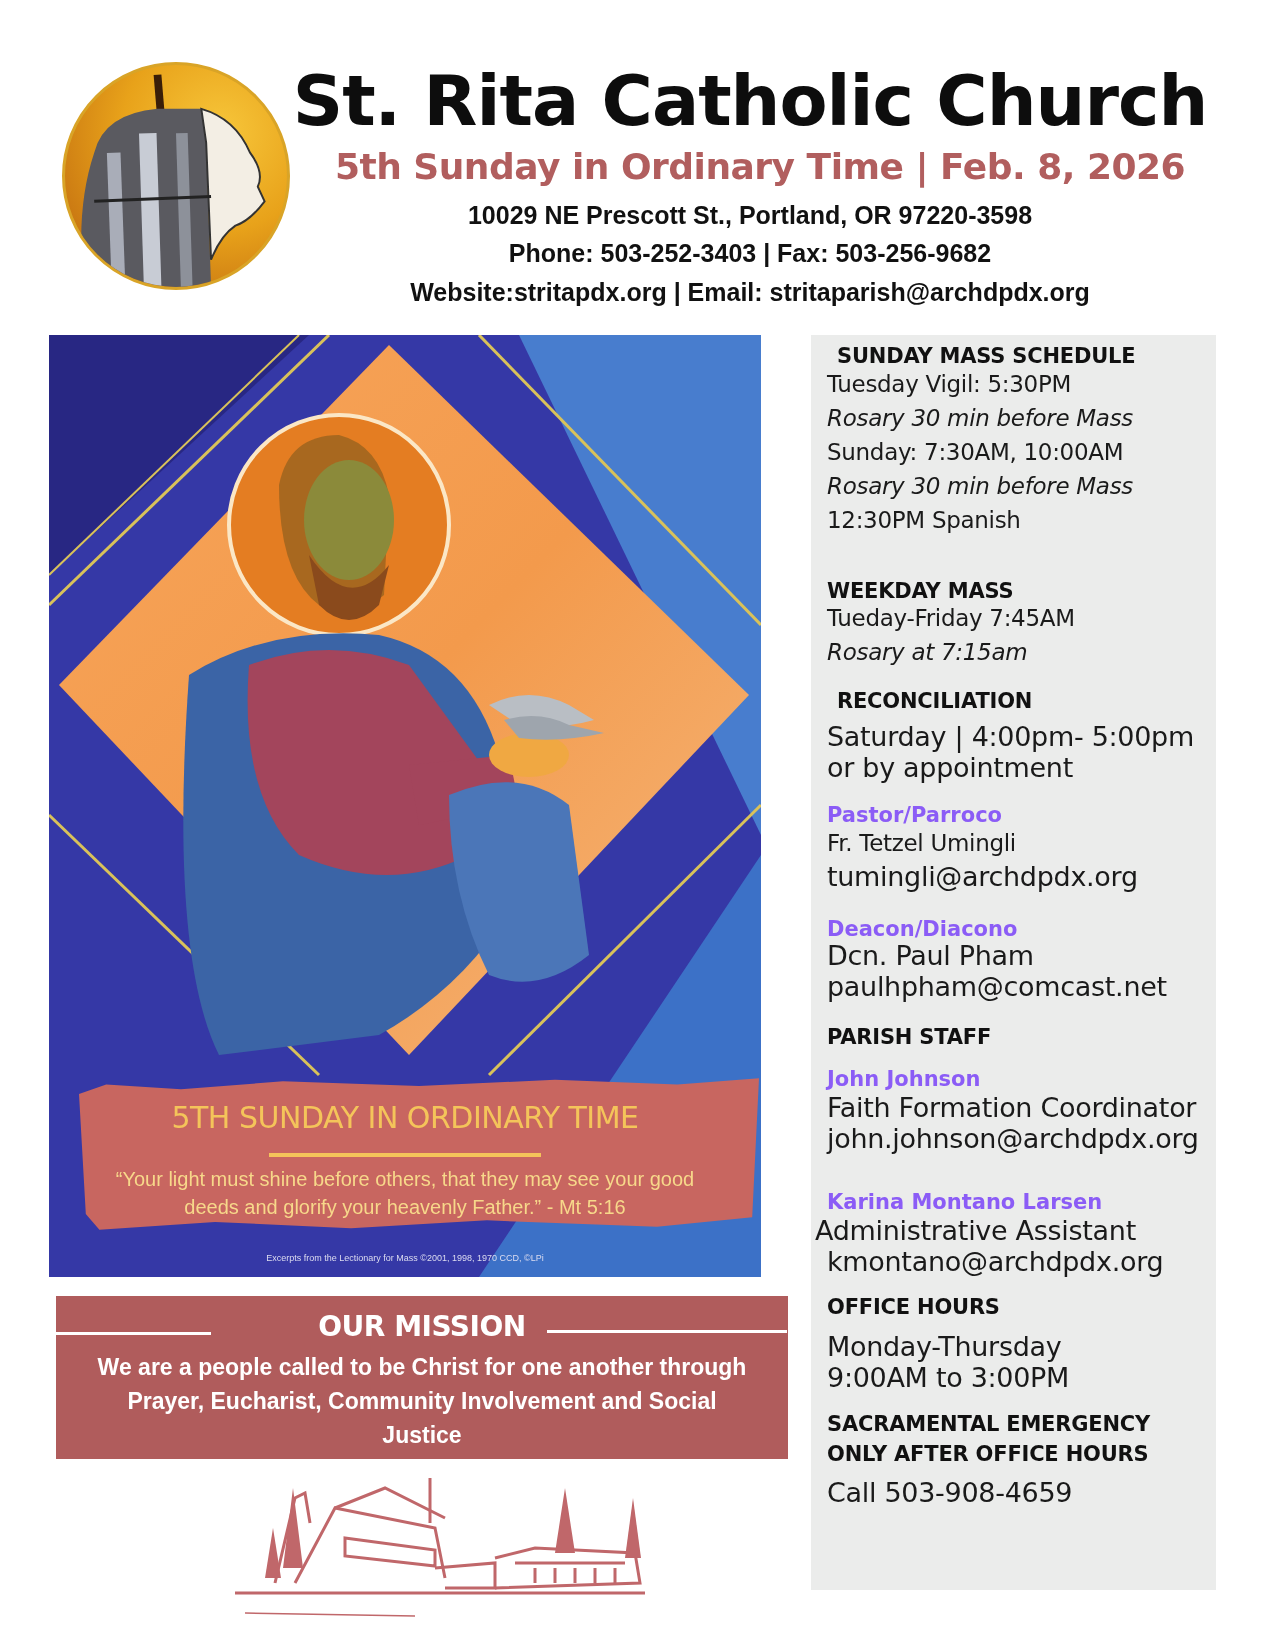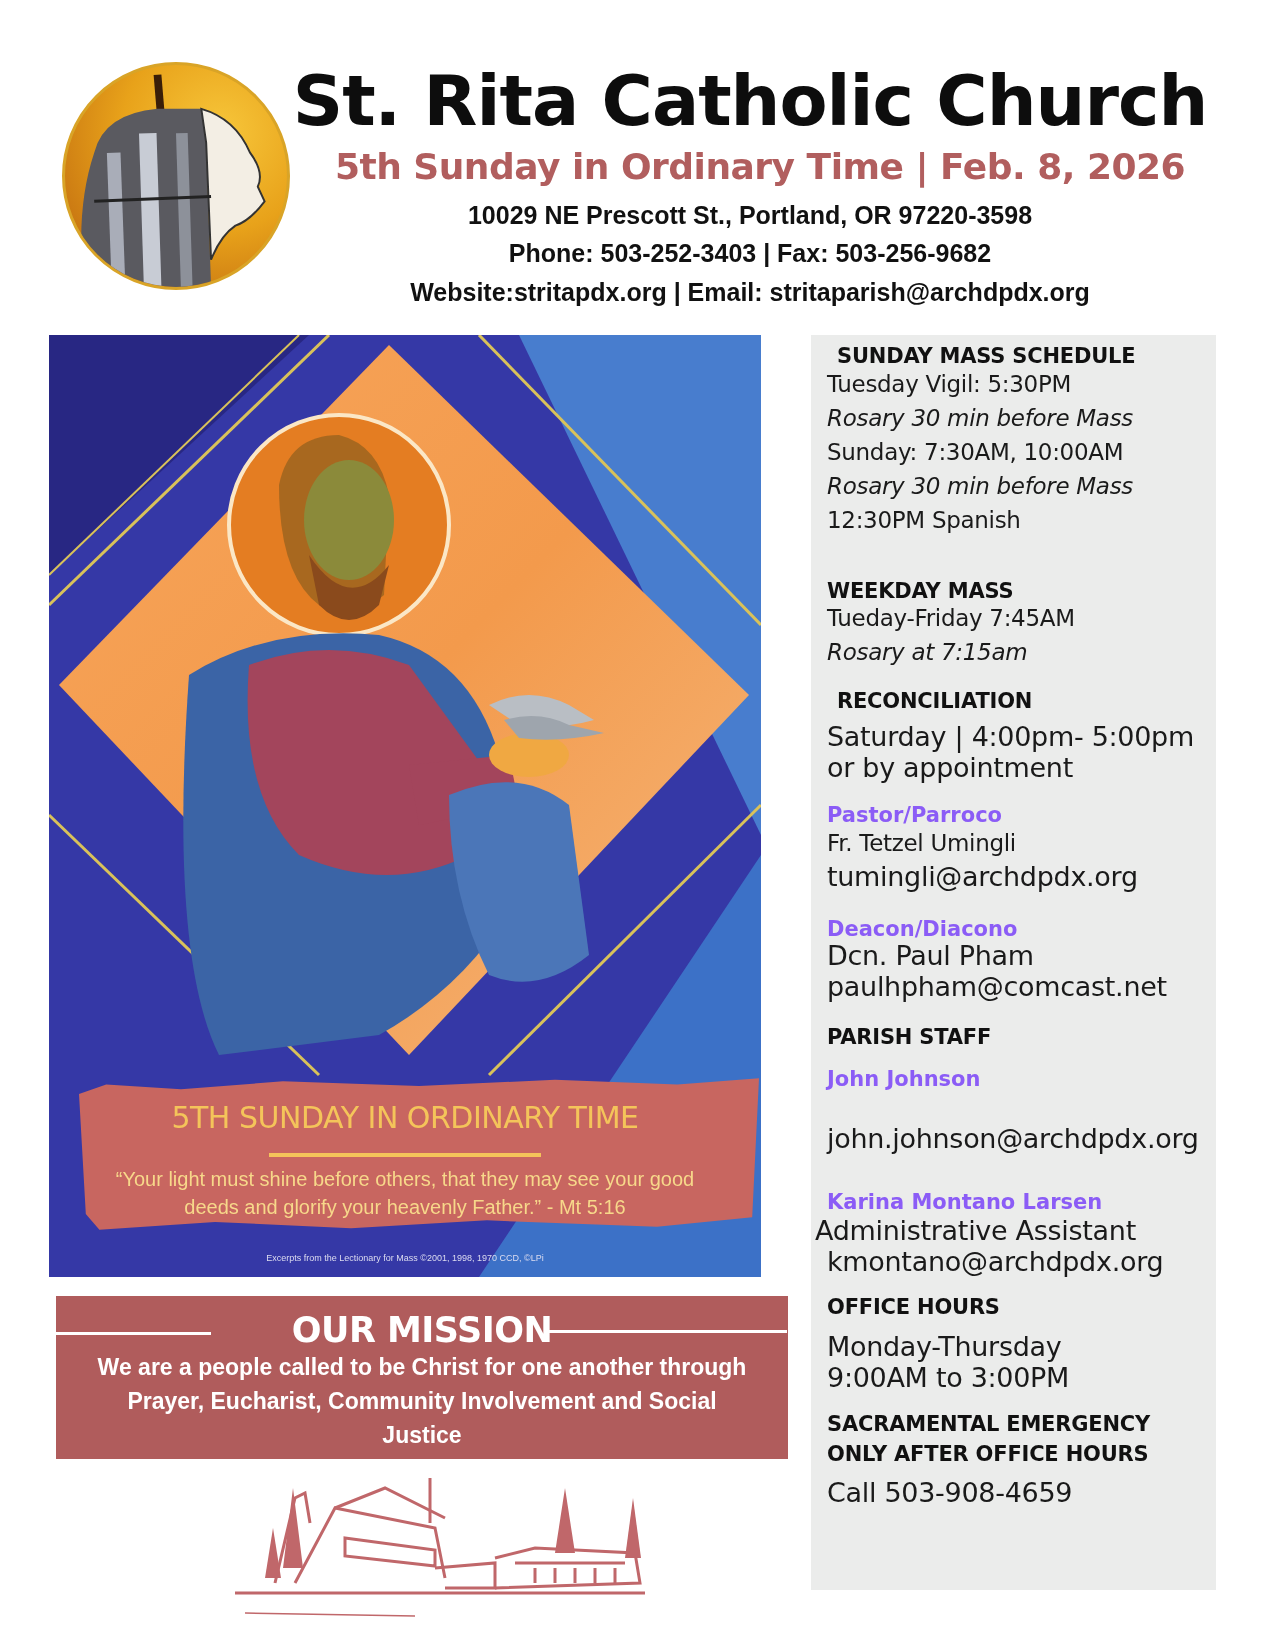--- a/index.html
+++ b/index.html
@@ -30,21 +30,21 @@
   .banner-quote { position: absolute; left: 40px; top: 830px; width: 632px; text-align: center; color: #f7d88a;
     font-family: "Liberation Sans", sans-serif; font-size: 20px; line-height: 28px; }
   .credit { position: absolute; left: 0; top: 918px; width: 712px; text-align: center; color: #dcdcf0;
     font-size: 9px; font-family: "Liberation Sans", sans-serif; }
 
   
   .mission { position: absolute; left: 56px; top: 1296px; width: 732px; height: 163px; background: #b05c5c; }
   .mission-rule-l { position: absolute; left: 0; top: 36px; width: 155px; height: 3px; background: #fff; }
   .mission-rule-r { position: absolute; left: 491px; top: 34px; width: 240px; height: 3px; background: #fff; }
   .mission-title { position: absolute; left: 0; top: 14px; width: 732px; text-align: center; color: #fff;
-    font-family: "DejaVu Sans", sans-serif; font-weight: bold; font-size: 35px; letter-spacing: -0.5px; }
+    font-family: "DejaVu Sans", sans-serif; font-weight: bold; font-size: 28px; letter-spacing: -0.5px; }
   .mission-body { position: absolute; left: 40px; top: 54px; width: 652px; text-align: center; color: #fff;
     font-family: "Liberation Sans", sans-serif; font-weight: bold; font-size: 23px; line-height: 34px; }
 
   .sketch { position: absolute; left: 235px; top: 1468px; width: 440px; height: 150px; }
 
   
   .side { position: absolute; left: 811px; top: 335px; width: 405px; height: 1255px; background: #ebeceb; }
   .side .h { position: absolute; font-family: "DejaVu Sans", sans-serif; font-weight: bold; font-size: 21px; color: #111; letter-spacing: -0.2px; }
   .side .t { position: absolute; font-family: "DejaVu Sans", sans-serif; font-size: 23px; color: #1a1a1a; line-height: 34px; letter-spacing: -0.3px; }
   .side .ts { position: absolute; font-family: "DejaVu Sans", sans-serif; font-size: 27px; color: #1a1a1a; line-height: 31px; letter-spacing: -0.3px; }
@@ -157,20 +157,21 @@
   <div class="nm" style="left:16px; top:468px;">Pastor/Parroco</div>
   <div class="t" style="left:16px; top:491px;">Fr. Tetzel Umingli</div>
   <div class="ts" style="left:16px; top:526px;">tumingli@archdpdx.org</div>
 
   <div class="nm" style="left:16px; top:582px;">Deacon/Diacono</div>
   <div class="ts" style="left:16px; top:605px;">Dcn. Paul Pham</div>
   <div class="ts" style="left:16px; top:636px;">paulhpham@comcast.net</div>
 
   <div class="h" style="left:16px; top:690px;">PARISH STAFF</div>
   <div class="nm" style="left:16px; top:732px;">John Johnson</div>
+  <div class="ts" style="left:16px; top:757px;">Faith Formation Coordinator</div>
   <div class="ts" style="left:16px; top:788px;">john.johnson@archdpdx.org</div>
 
   <div class="nm" style="left:16px; top:855px;">Karina Montano Larsen</div>
   <div class="ts" style="left:4px; top:880px;">Administrative Assistant</div>
   <div class="ts" style="left:16px; top:911px;">kmontano@archdpdx.org</div>
 
   <div class="h" style="left:16px; top:960px;">OFFICE HOURS</div>
   <div class="ts" style="left:16px; top:996px;">Monday-Thursday</div>
   <div class="ts" style="left:16px; top:1027px;">9:00AM to 3:00PM</div>
 

